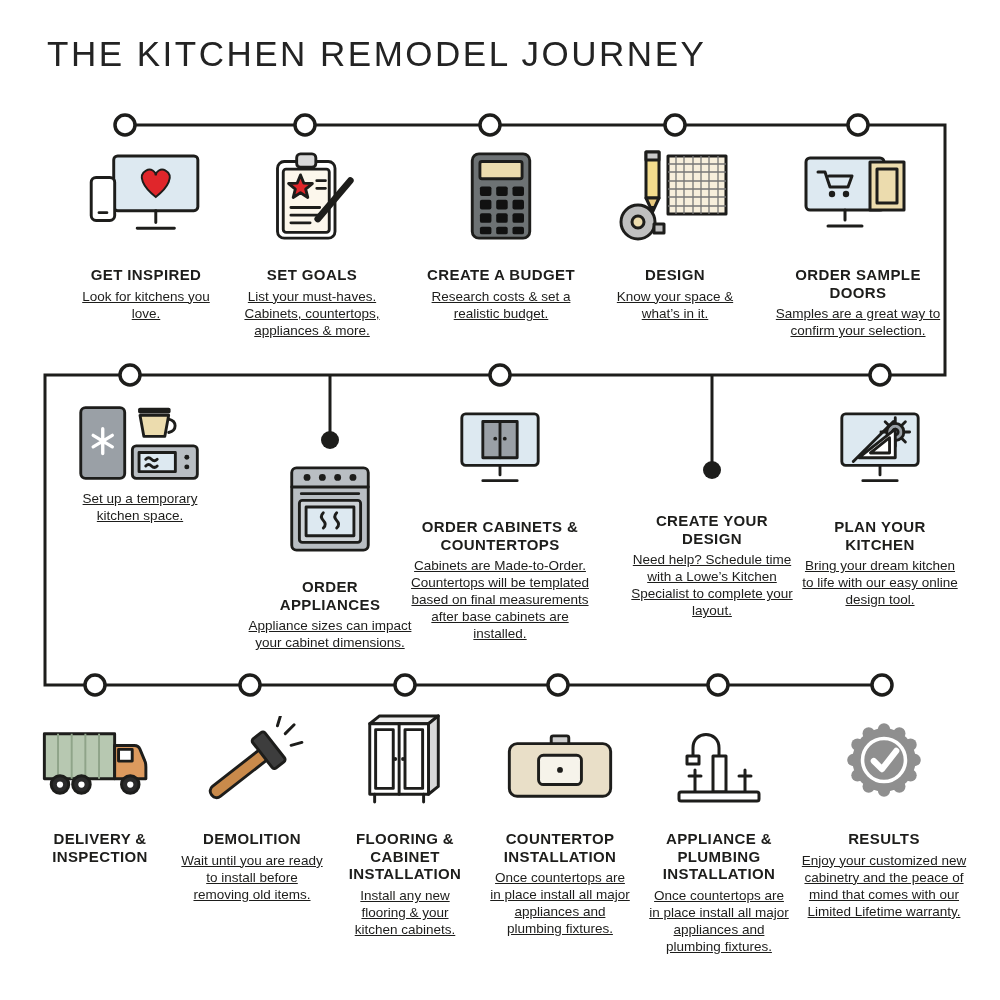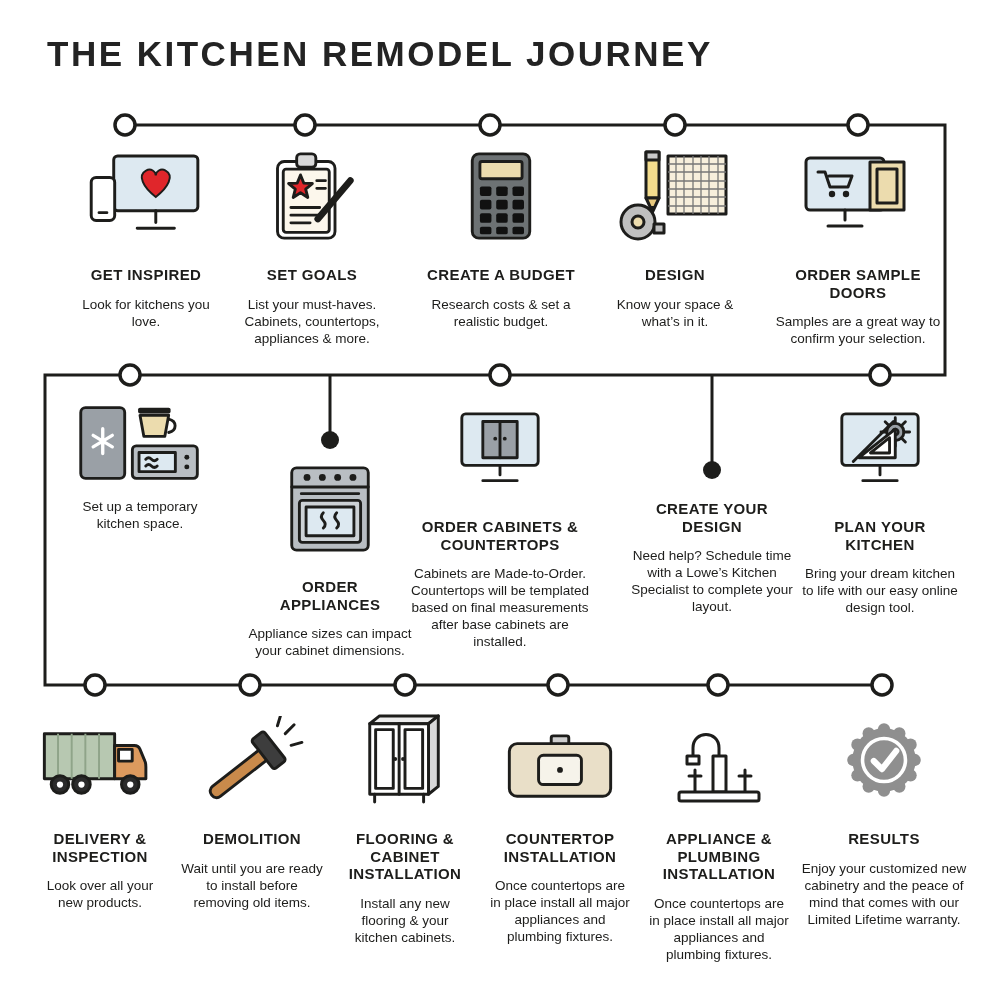--- a/index.html
+++ b/index.html
@@ -3,28 +3,28 @@
 <meta charset="utf-8">
 <style>
   :root{
     --line:#1d1d1b; --red:#e0262b; --screen_blue:#dde9f1; --tan:#ecdcae;
     --appliance_gray:#b9bec3; --fridge_gray:#9aa0a6; --truck_green:#b7c8b1;
     --truck_orange:#dd9a5e; --handle_brown:#c98a4b; --badge_gray:#8f8f8f;
   }
   html,body{margin:0;padding:0;}
   body{width:1000px;height:1000px;background:#fff;position:relative;overflow:hidden;
        font-family:"Liberation Sans",sans-serif;color:var(--line);}
-  .title{position:absolute;left:47px;top:34px;font-size:35px;font-weight:700;
+  .title{position:absolute;left:47px;top:34px;font-size:35px;font-weight:400;
          letter-spacing:2.5px;color:#232323;white-space:nowrap;}
   #connectors{position:absolute;left:0;top:0;z-index:0;}
   .step{position:absolute;display:flex;flex-direction:column;align-items:center;
         text-align:center;z-index:2;}
   .icon{display:flex;align-items:flex-end;justify-content:center;}
   .label{font-weight:700;font-size:15px;letter-spacing:.4px;line-height:1.18;margin-top:24px;}
-  .desc{font-size:13.5px;line-height:1.26;margin-top:12px;}
+  .desc{font-size:13.5px;line-height:1.26;margin-top:4px;text-decoration:underline;}
   .s{stroke:var(--line);stroke-width:3;stroke-linecap:round;stroke-linejoin:round;}
   .gl{stroke:#777;stroke-width:1.3;}
   .pl{stroke:#8fa489;stroke-width:2;}
 </style>
 </head>
 <body>
 
 <div class="title">THE KITCHEN REMODEL JOURNEY</div>
 
 <svg id="connectors" width="1000" height="1000" viewBox="0 0 1000 1000">
@@ -190,21 +190,21 @@
       <path d="M52 12 v38" fill="none" class="s" stroke-width="2.5"></path>
       <circle cx="47" cy="30" r="2" fill="#1d1d1b"></circle>
         <circle cx="57" cy="30" r="2" fill="#1d1d1b"></circle>
     </svg>
   </div>
   <div class="label" style="max-width:190px">ORDER CABINETS &amp; COUNTERTOPS</div>
   <div class="desc" style="max-width:180px">Cabinets are Made-to-Order. Countertops will be templated based on final measurements after base cabinets are installed.</div>
 </div>
 
 <div class="step" style="left:618px;top:500px;width:188px">
-  <div class="label" style="max-width:130px;margin-top:0">CREATE YOUR DESIGN</div>
+  <div class="label" style="max-width:130px;margin-top:12px">CREATE YOUR DESIGN</div>
   <div class="desc" style="max-width:186px">Need help? Schedule time with a Lowe’s Kitchen Specialist to complete your layout.</div>
 </div>
 
 <div class="step" style="left:790px;top:408px;width:180px">
   <div class="icon" style="height:86px">
     <svg width="104" height="84" viewBox="0 0 104 88">
       <rect x="12" y="4" width="80" height="54" rx="4" fill="#dde9f1" class="s"></rect>
       <path d="M52 58 v10 M34 74 h36" fill="none" class="s"></path>
       <g class="s" stroke-width="2.5" fill="#9aa0a6">
         <circle cx="68" cy="23" r="9"></circle>
@@ -229,21 +229,20 @@
       <path d="M80 26 h14 v12 h-14 z" fill="#fff" class="s" stroke-width="2.5"></path>
       <circle cx="20" cy="62" r="9" fill="#2b2b2b" class="s"></circle>
         <circle cx="20" cy="62" r="3.2" fill="#fff"></circle>
       <circle cx="42" cy="62" r="9" fill="#2b2b2b" class="s"></circle>
         <circle cx="42" cy="62" r="3.2" fill="#fff"></circle>
       <circle cx="92" cy="62" r="9" fill="#2b2b2b" class="s"></circle>
         <circle cx="92" cy="62" r="3.2" fill="#fff"></circle>
     </svg>
   </div>
   <div class="label" style="max-width:120px">DELIVERY &amp; INSPECTION</div>
-  <div class="desc" style="max-width:130px">Look over all your new products.</div>
 </div>
 
 <div class="step" style="left:169px;top:710px;width:166px">
   <div class="icon" style="height:96px">
     <svg width="112" height="90" viewBox="0 0 112 92">
       <rect x="7" y="51.5" width="74" height="13" rx="6" fill="#c98a4b" class="s" transform="rotate(-38 44 58)"></rect>
       <rect x="65" y="16" width="16" height="38" rx="3" fill="#3d3d3d" class="s" transform="rotate(-38 73 35)"></rect>
       <path d="M90 18 l9 -9 M96 30 l11 -3 M82 10 l3 -10" fill="none" class="s" stroke-width="3"></path>
     </svg>
   </div>

